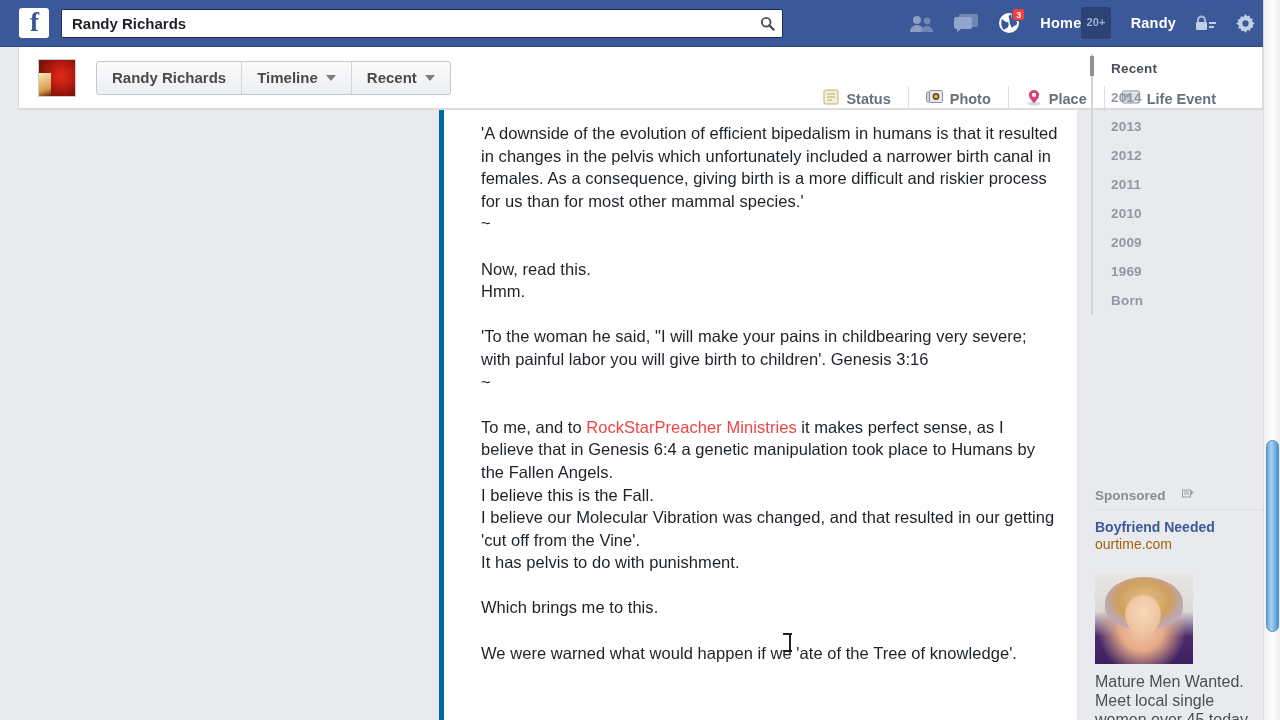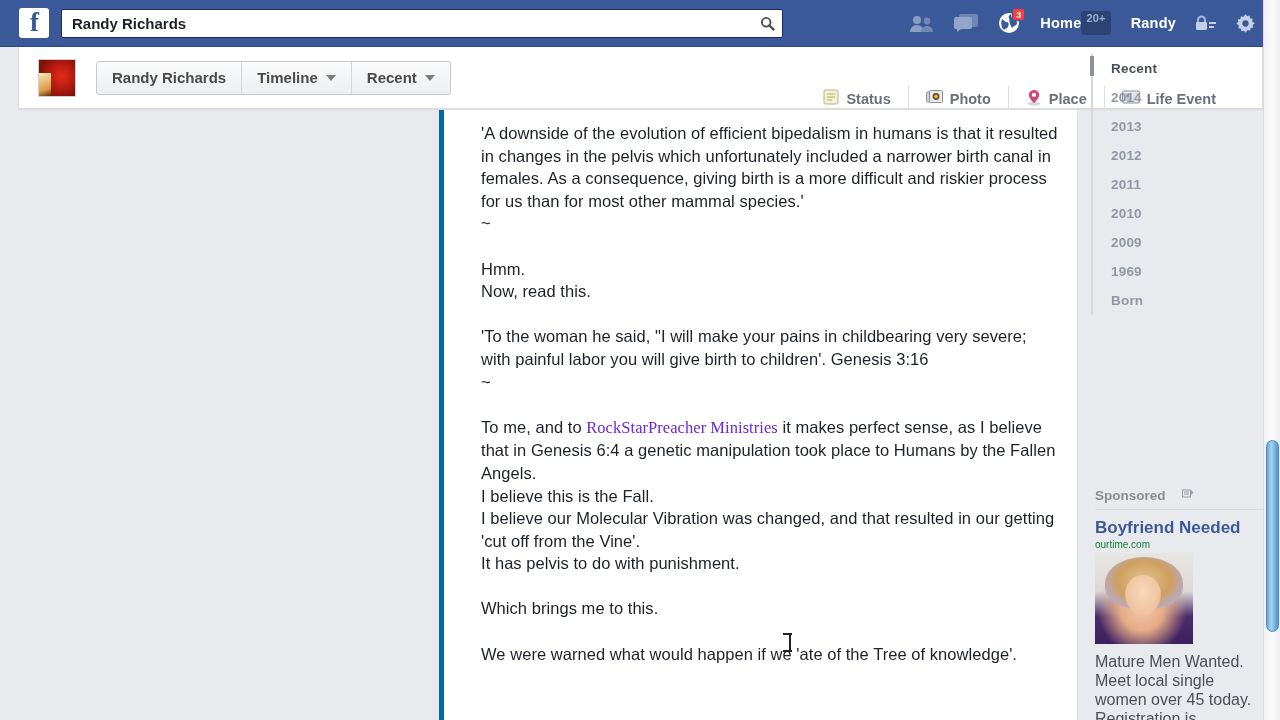--- a/index.html
+++ b/index.html
@@ -91,23 +91,23 @@
     border-radius: 3px;
     border: 1px solid #3b5998;
     padding: 0 1px;
   }
   .badge-dark {
     background: #2d4373;
     color: #9aafd4;
     font-size: 11px;
     font-weight: bold;
     line-height: 15px;
-    height: 24px;
+    height: 32px;
     border-radius: 3px;
-    padding: 0 5px;
+    padding: 8px 5px;
   }
 
   
   #subnav {
     position: absolute; top: 47px; left: 18px;
     width: 1245px; height: 62px;
     background: #ffffff;
     border: 1px solid #d9dbdf;
     border-top: 0;
     display: flex; align-items: center;
@@ -191,21 +191,21 @@
   }
   #post-text {
     padding: 12px 19px 0 37px;
     font-size: 16.5px;
     line-height: 22.6px;
     color: #1d2129;
     letter-spacing: .05px;
   }
   #post-text p { margin: 0; }
   #post-text .blank { height: 22.6px; }
-  a.inline-link { color: #6d28d9; text-decoration: none; font-family: Liberation Serif, serif; }
+  a.inline-link { color: #ef4444; text-decoration: none; }
 
   
   #year-nav {
     position: absolute;
     left: 1073px; top: -56px;
     width: 110px;
     padding-left: 18px;
     border-left: 2px solid #d3d6db;
   }
   #year-nav .yr {
@@ -232,30 +232,30 @@
   #sponsored .spon-head {
     display: flex; align-items: center; gap: 16px;
     font-size: 13.5px;
     color: #8a8d91;
     font-weight: bold;
     padding-bottom: 6px;
     border-bottom: 1px solid #dcdde1;
     margin-bottom: 9px;
   }
   #sponsored .ad-title {
-    font-size: 17px;
+    font-size: 14px;
     font-weight: bold;
     color: #3b5998;
     line-height: 17px;
   }
   #sponsored .ad-url {
-    font-size: 10px;
-    color: #15803d;
+    font-size: 14px;
+    color: #a16207;
     line-height: 17px;
-    margin-bottom: 0;
+    margin-bottom: 20px;
   }
   #ad-photo {
     width: 98px; height: 91px;
     background:
       radial-gradient(ellipse at 48% 60%, #f3c9ab 0%, #e6ab87 30%, transparent 62%),
       linear-gradient(180deg,#e8e6e3 0%,#dcd9d6 42%,#4a2a6b 70%,#3d2060 100%);
     position: relative;
     overflow: hidden;
   }
   #ad-photo::before {
@@ -449,22 +449,22 @@
   </div>
 </div>
 
 <div id="page">
 
   <div id="content-col">
     <div id="post-text">
       <p>'A downside of the evolution of efficient bipedalism in humans is that it resulted in changes in the pelvis which unfortunately included a narrower birth canal in females. As a consequence, giving birth is a more difficult and riskier process for us than for most other mammal species.'</p>
       <p>~</p>
       <div class="blank"></div>
+      <p>Now, read this.</p>
       <p>Hmm.</p>
-      <p>Now, read this.</p>
       <div class="blank"></div>
       <p>'To the woman he said, "I will make your pains in childbearing very severe; with painful labor you will give birth to children'. Genesis 3:16</p>
       <p>~</p>
       <div class="blank"></div>
       <p><span>To me, and to </span><a class="inline-link" href="#">RockStarPreacher Ministries</a><span> it makes perfect sense, as I believe that in Genesis 6:4 a genetic manipulation took place to Humans by the Fallen Angels.</span></p>
       <p>I believe this is the Fall.</p>
       <p>I believe our Molecular Vibration was changed, and that resulted in our getting 'cut off from the Vine'.</p>
       <p>It has pelvis to do with punishment.</p>
       <div class="blank"></div>
       <p>Which brings me to this.</p>

